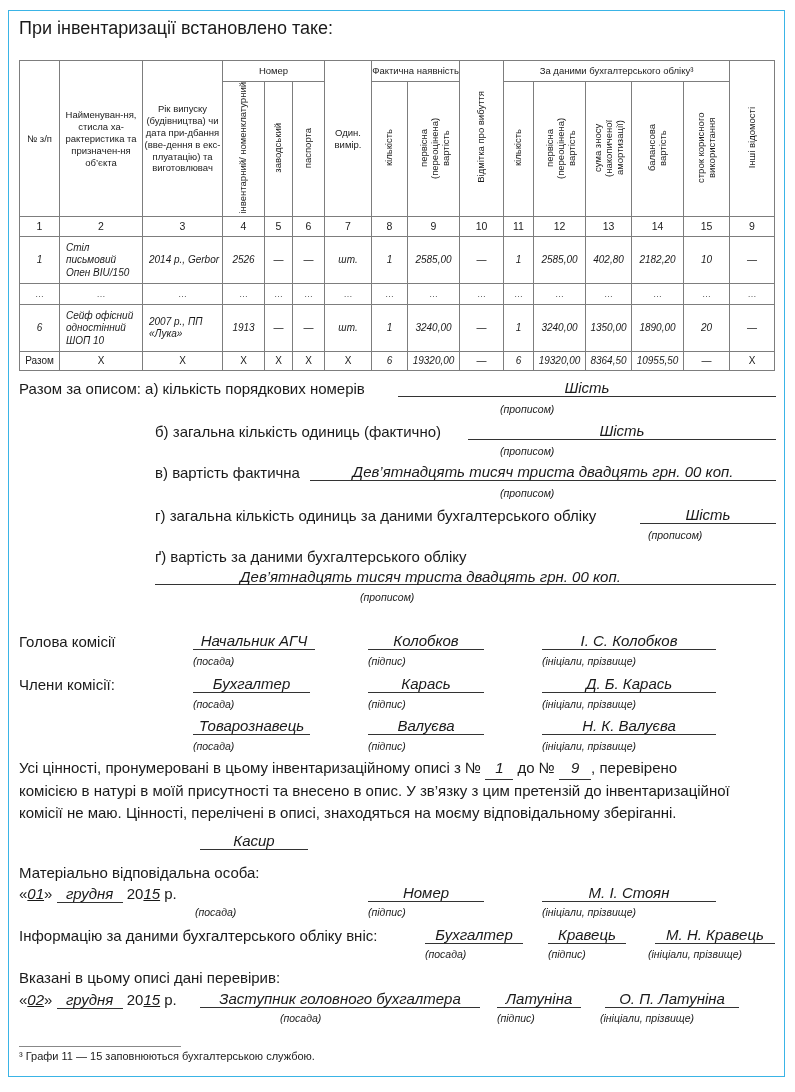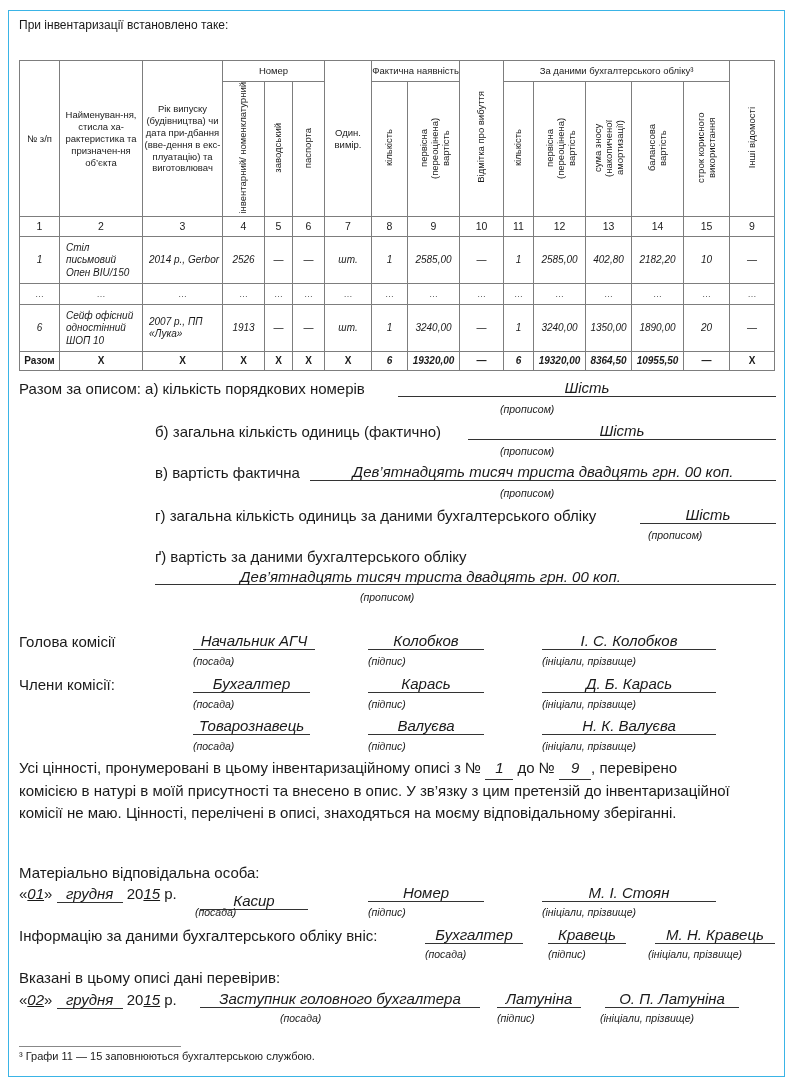--- a/index.html
+++ b/index.html
@@ -1,34 +1,34 @@
 <!DOCTYPE html>
 <html><head>
 <meta charset="utf-8">
 <style>
   html, body { margin:0; padding:0; background:#ffffff; }
   body { width:795px; height:1092px; position:relative; overflow:hidden;
          font-family:"Liberation Sans", sans-serif; color:#1a1a1a; }
   .frame { position:absolute; left:8px; top:10px; width:777px; height:1067px;
            border:1.5px solid #3ab4e6; border-top-width:1.5px; box-sizing:border-box; }
-  .intro { position:absolute; left:19px; top:18px; font-size:12px; }
+  .intro { position:absolute; left:19px; top:18px; font-size:18px; }
   table.inv { position:absolute; left:19px; top:60px; width:756px; border-collapse:collapse;
               table-layout:fixed; font-size:9.5px; }
   table.inv td, table.inv th { border:1.5px solid #7d7d7d; padding:0; text-align:center;
               vertical-align:middle; font-weight:normal; line-height:1.25; }
   table.inv thead th { font-size:9.5px; }
   .vert { writing-mode:vertical-rl; transform:rotate(180deg); display:inline-block;
           white-space:nowrap; line-height:1.15; font-size:9.5px; }
   tr.hdr1 th { height:20px; }
   tr.hdr2 th { height:110px; }
   tr.numrow td { height:19px; font-size:10.5px; }
   tr.datarow td { height:46px; font-style:italic; font-size:10px; }
   tr.datarow td.left { text-align:left; padding-left:6px; }
   tr.dots td { height:20px; font-size:9px; color:#555; }
-  tr.total td { height:18px; font-weight:bold; font-size:10px; }
+  tr.total td { height:18px; font-weight:normal; font-size:10px; }
   tr.total td.it { font-style:italic; }
 
   .line { position:absolute; font-size:15px; white-space:nowrap; }
   .fill { position:absolute; border-bottom:1.3px solid #333; height:17px;
           font-style:italic; font-size:15px; text-align:center; line-height:17px; }
   .cap { position:absolute; font-style:italic; font-size:10.5px; text-align:left; color:#222; }
   .u { text-decoration:underline; font-style:italic; }
   .footrule { position:absolute; left:19px; top:1046px; width:162px; border-top:1px solid #888; }
   .foot { position:absolute; left:19px; top:1050px; font-size:11px; }
   .para { position:absolute; left:19px; top:757px; width:720px; font-size:15px; line-height:22px; }
@@ -225,21 +225,21 @@
 <div class="para">
   <span>Усі цінності, пронумеровані в цьому інвентаризаційному описі з №</span>
   <span class="blank" style="width:28px">1</span>
   <span>до №</span>
   <span class="blank" style="width:32px">9</span><span>,</span>
   <span>перевірено комісією в натурі в моїй присутності та внесено в опис. У зв’язку з цим претензій до інвентаризаційної комісії не маю. Цінності, перелічені в описі, знаходяться на моєму відповідальному зберіганні.</span>
 </div>
 
 <div class="line" style="left:19px;top:864px">Матеріально відповідальна особа:</div>
 <div class="line" style="left:19px;top:885px">«<span class="u">01</span>» <span class="blank" style="width:66px">грудня</span> <span>20</span><span class="u">15</span> <span>р.</span></div>
-<div class="fill" style="left:200px;top:892px;width:108px">Касир</div>
+<div class="fill" style="left:200px;top:832px;width:108px">Касир</div>
 <div class="fill" style="left:368px;top:884px;width:116px">Номер</div>
 <div class="fill" style="left:542px;top:884px;width:174px">М. І. Стоян</div>
 <div class="cap" style="left:195px;top:906px;width:122px">(посада)</div>
 <div class="cap" style="left:368px;top:906px;width:116px">(підпис)</div>
 <div class="cap" style="left:542px;top:906px;width:174px">(ініціали, прізвище)</div>
 
 <div class="line" style="left:19px;top:927px">Інформацію за даними бухгалтерського обліку вніс:</div>
 <div class="fill" style="left:425px;top:926px;width:98px">Бухгалтер</div>
 <div class="fill" style="left:548px;top:926px;width:78px">Кравець</div>
 <div class="fill" style="left:655px;top:926px;width:120px">М. Н. Кравець</div>

